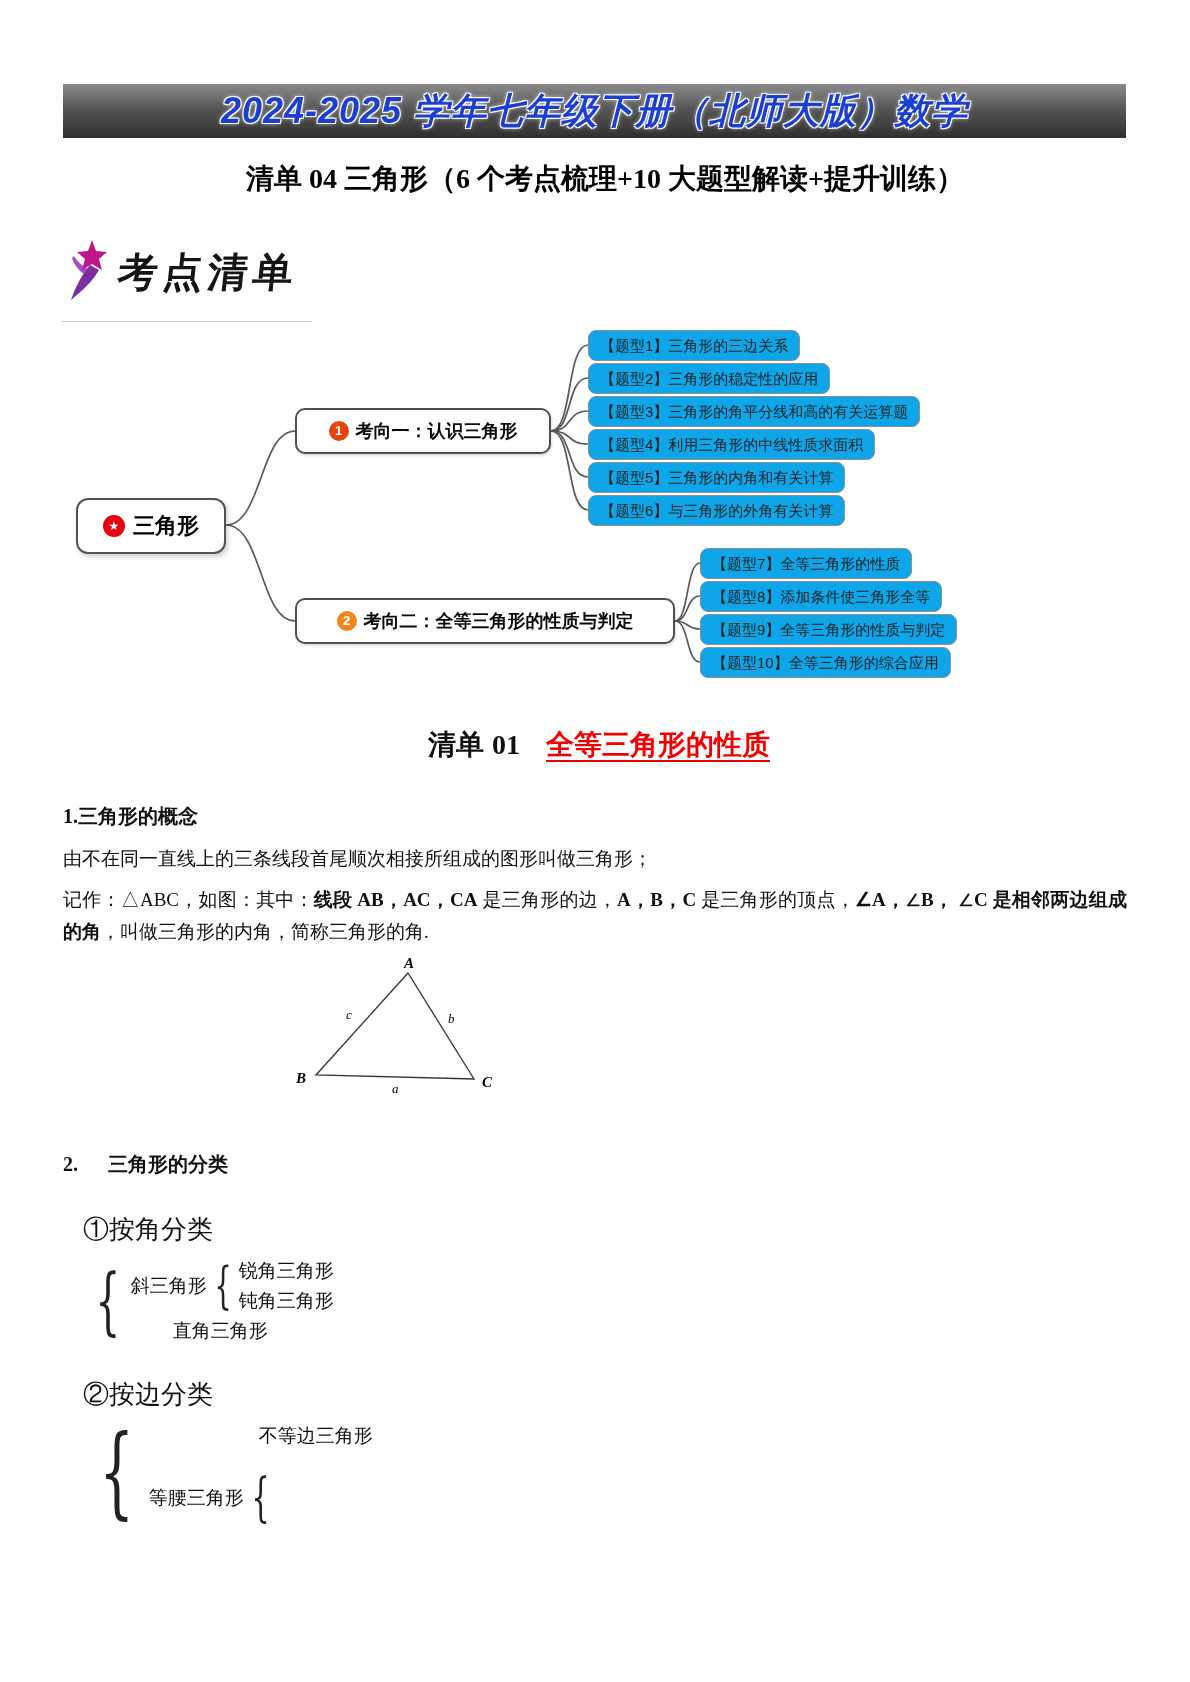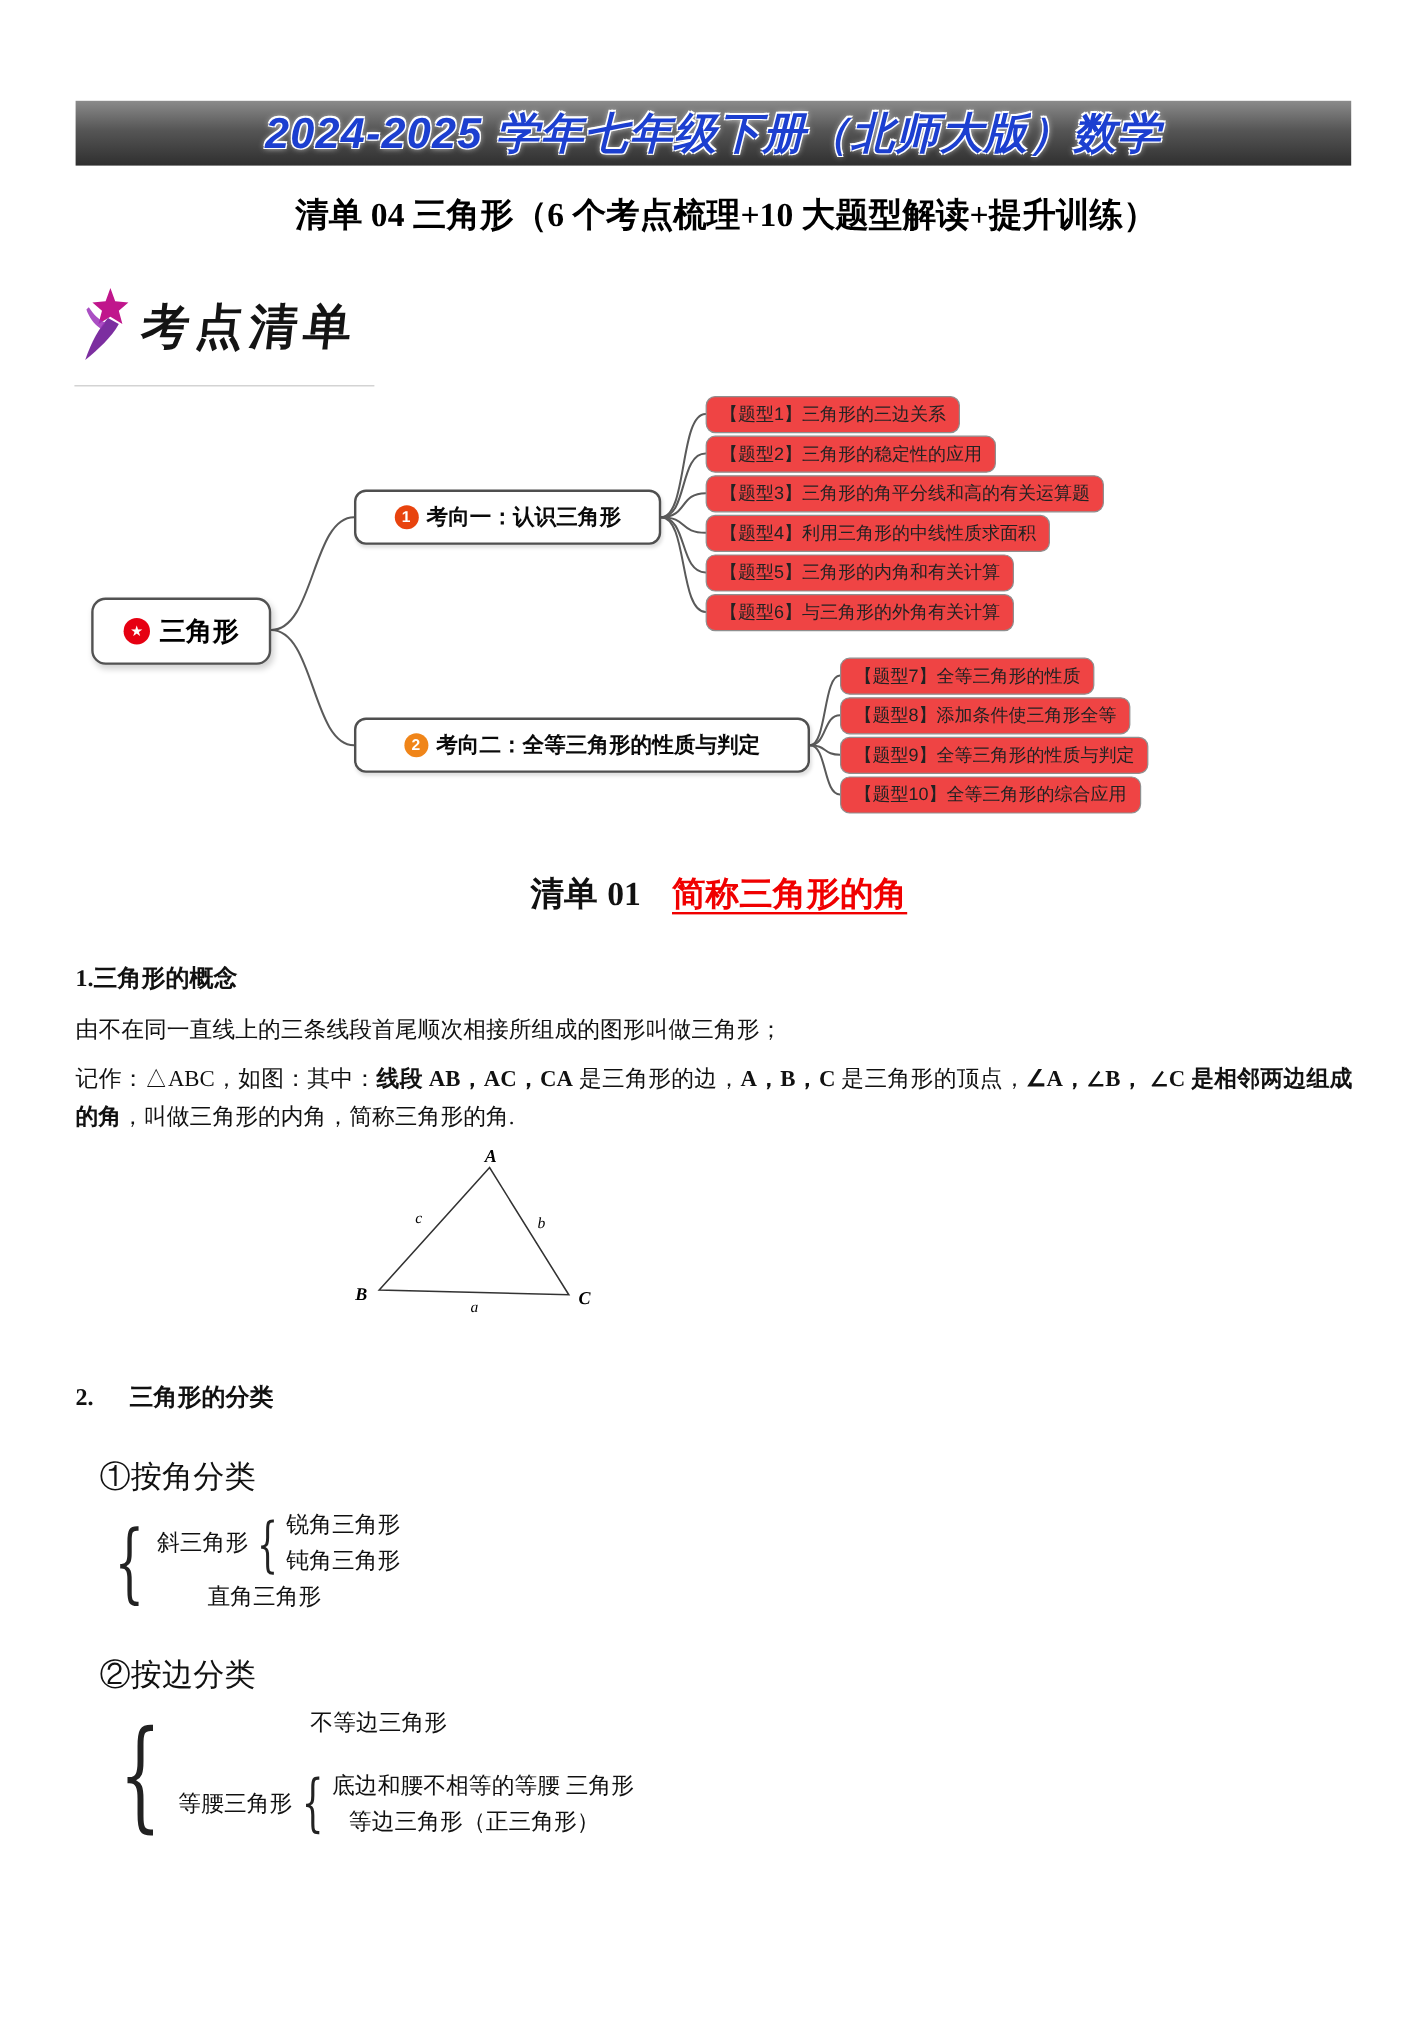--- a/index.html
+++ b/index.html
@@ -64,21 +64,21 @@
     width:20px; height:20px; border-radius:50%; color:#fff; flex:none;
     font:700 13px/20px "Liberation Sans", sans-serif; text-align:center;
   }
   .badge-1 { background:#e8430e; }
   .badge-2 { background:#f08519; }
   .root-badge {
     width:22px; height:22px; border-radius:50%; background:#e60012; color:#fff;
     font:400 12px/22px "Liberation Sans", sans-serif; text-align:center; flex:none;
   }
   .leaf {
-    position:absolute; background:#ef4444; border:1.5px solid #8f8f8f; border-radius:8px;
+    position:absolute; background:#0ea5e9; border:1.5px solid #8f8f8f; border-radius:8px;
     padding:3px 11px; font:400 15px/23px "Liberation Sans", sans-serif; color:#222;
     white-space:nowrap;
   }
 
   
   .sec-head {
     position:absolute; left:4px; top:726px; width:100%;
     display:flex; align-items:baseline; justify-content:center;
   }
   .sec-prefix { font:700 28px "Liberation Sans", sans-serif; color:#111; }
@@ -176,21 +176,21 @@
     <div class="leaf" style="left:528px; top:173px;">【题型6】与三角形的外角有关计算</div>
     <div class="leaf" style="left:640px; top:226px;">【题型7】全等三角形的性质</div>
     <div class="leaf" style="left:640px; top:259px;">【题型8】添加条件使三角形全等</div>
     <div class="leaf" style="left:640px; top:292px;">【题型9】全等三角形的性质与判定</div>
     <div class="leaf" style="left:640px; top:325px;text-align:right;">【题型10】全等三角形的综合应用</div>
   </div>
 
   <div class="sec-head">
     <span class="sec-prefix">清单</span>
     <span class="sec-num">01</span>
-    <span class="sec-title">简称三角形的角</span>
+    <span class="sec-title">全等三角形的性质</span>
   </div>
 
   <div class="content">
 
     <div class="h-bold">1.三角形的概念</div>
 
     <div class="para">由不在同一直线上的三条线段首尾顺次相接所组成的图形叫做三角形；</div>
 
     <div class="para para-justify">
       <span>记作：△ABC，如图：其中：</span><b>线段 AB，AC，CA</b><span> 是三角形的边，</span><b>A，B，C</b><span> 是三角形的顶点，</span><b>∠A，∠B， ∠C 是相邻两边组成的角</b><span>，叫做三角形的内角，简称三角形的角.</span>
@@ -230,22 +230,18 @@
 
     <div class="cls-label">②按边分类</div>
     <div class="brace-row cls-wrap">
       <span class="brace" style="font-size:100px;">{</span>
       <div class="col">
         <div class="cls-txt" style="margin-left:110px;">不等边三角形</div>
         <div style="height:22px;"></div>
         <div class="brace-row">
           <span class="cls-txt">等腰三角形</span>
           <span class="brace" style="font-size:52px;">{</span>
-          <div class="col">
-            <span class="cls-txt">底边和腰不相等的等腰 三角形</span>
-            <span class="cls-txt" style="margin-left:14px;">等边三角形（正三角形）</span>
-          </div>
         </div>
       </div>
     </div>
 
   </div>
 </div>
 
 </body></html>

